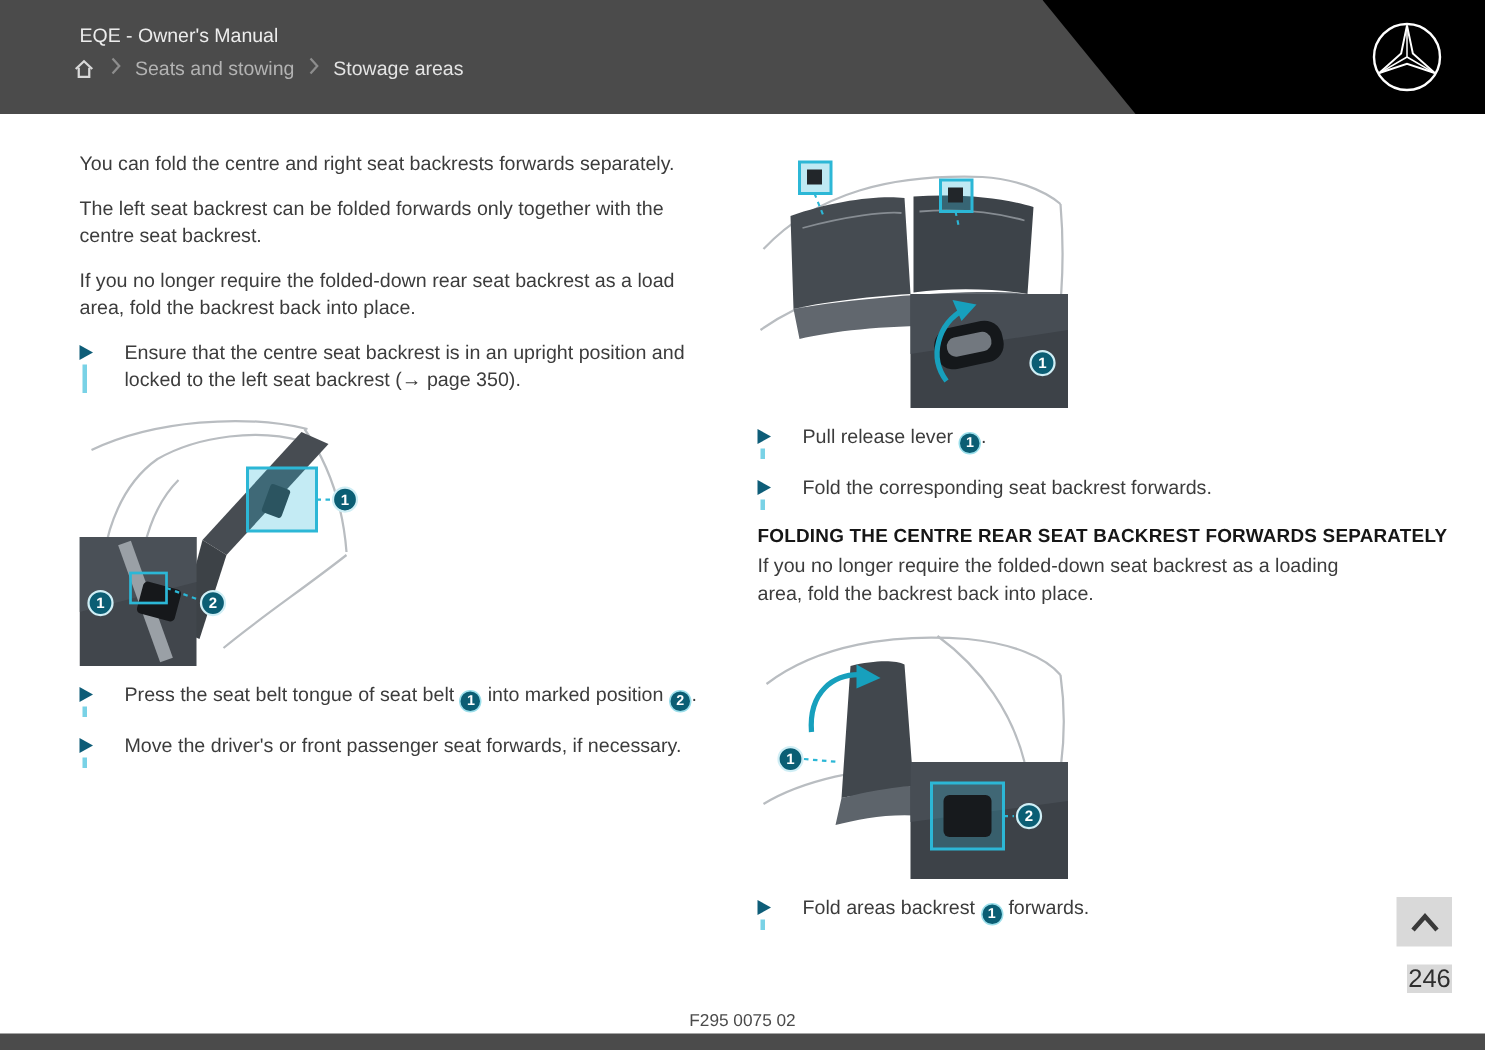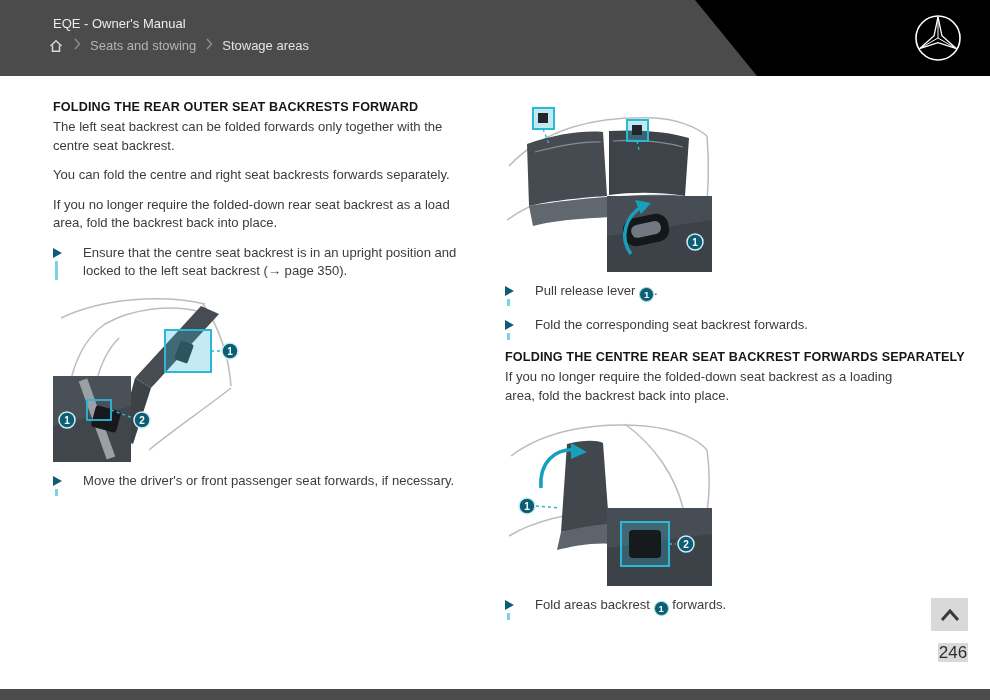--- a/index.html
+++ b/index.html
@@ -93,23 +93,22 @@
         <g fill="none" stroke="#ffffff" stroke-width="1.6">
           <circle cx="243" cy="38" r="22"></circle>
           <polygon points="243,17 246.9,35.7 261.5,48.7 243,42.6 224.5,48.7 239.1,35.7" stroke-width="1.3"></polygon>
           <path d="M243,17 L243,38 M243,38 L261.5,48.7 M243,38 L224.5,48.7" stroke-width="1"></path>
         </g>
       </svg>
     </div>
   </div>
 
   <div class="col-left">
-    <h2 class="sec">FOLDING THE REAR OUTER SEAT BACKRESTS FORWARD</h2>
+    <p class="body">You can fold the centre and right seat backrests forwards separately.</p>
     <p class="body">The left seat backrest can be folded forwards only together with the centre seat backrest.</p>
-    <p class="body">You can fold the centre and right seat backrests forwards separately.</p>
     <p class="body">If you no longer require the folded-down rear seat backrest as a load area, fold the backrest back into place.</p>
 
     <div class="step">
       <div class="marker">
         <div class="tri"></div>
         <div class="cyanbar"></div>
       </div>
       <div class="step-text">
         <span>Ensure that the centre seat backrest is in an upright position and locked to the left seat backrest (</span><span class="page-link">→ page 350</span><span>).</span>
       </div>
@@ -143,20 +142,29 @@
           <text class="fig-badge-text" x="14" y="133.5" text-anchor="middle" fill="#ffffff" font-size="10" font-weight="bold">1</text>
         </g>
         <line x1="58" y1="120" x2="80" y2="128" stroke="#2cb7d6" stroke-width="1.5" stroke-dasharray="3,3"></line>
         <g>
           <circle cx="89" cy="130" r="8" fill="#0b5e74" stroke="#cfeef5" stroke-width="1.5"></circle>
           <text class="fig-badge-text" x="89" y="133.5" text-anchor="middle" fill="#ffffff" font-size="10" font-weight="bold">2</text>
         </g>
       </svg>
     </div>
 
+    <div class="step">
+      <div class="marker">
+        <div class="tri"></div>
+        <div class="cyanbar"></div>
+      </div>
+      <div class="step-text">
+        <span>Press the seat belt tongue of seat belt </span><span class="num-badge">1</span><span> into marked position </span><span class="num-badge">2</span><span>.</span>
+      </div>
+    </div>
 
     <div class="step">
       <div class="marker">
         <div class="tri"></div>
         <div class="cyanbar"></div>
       </div>
       <div class="step-text">Move the driver's or front passenger seat forwards, if necessary.</div>
     </div>
   </div>
 
@@ -258,15 +266,16 @@
   </div>
 
   <div class="scroll-up">
     <svg width="22" height="14" viewBox="0 0 22 14" fill="none" stroke="#3a3a3a" stroke-width="3">
       <polyline points="3,12 11,3 19,12"></polyline>
     </svg>
   </div>
 
   <div class="page-box">246</div>
 
+  <div class="figcode">F295 0075 02</div>
 
   <div class="footer-bar"></div>
 </div>
 
 </body></html>

